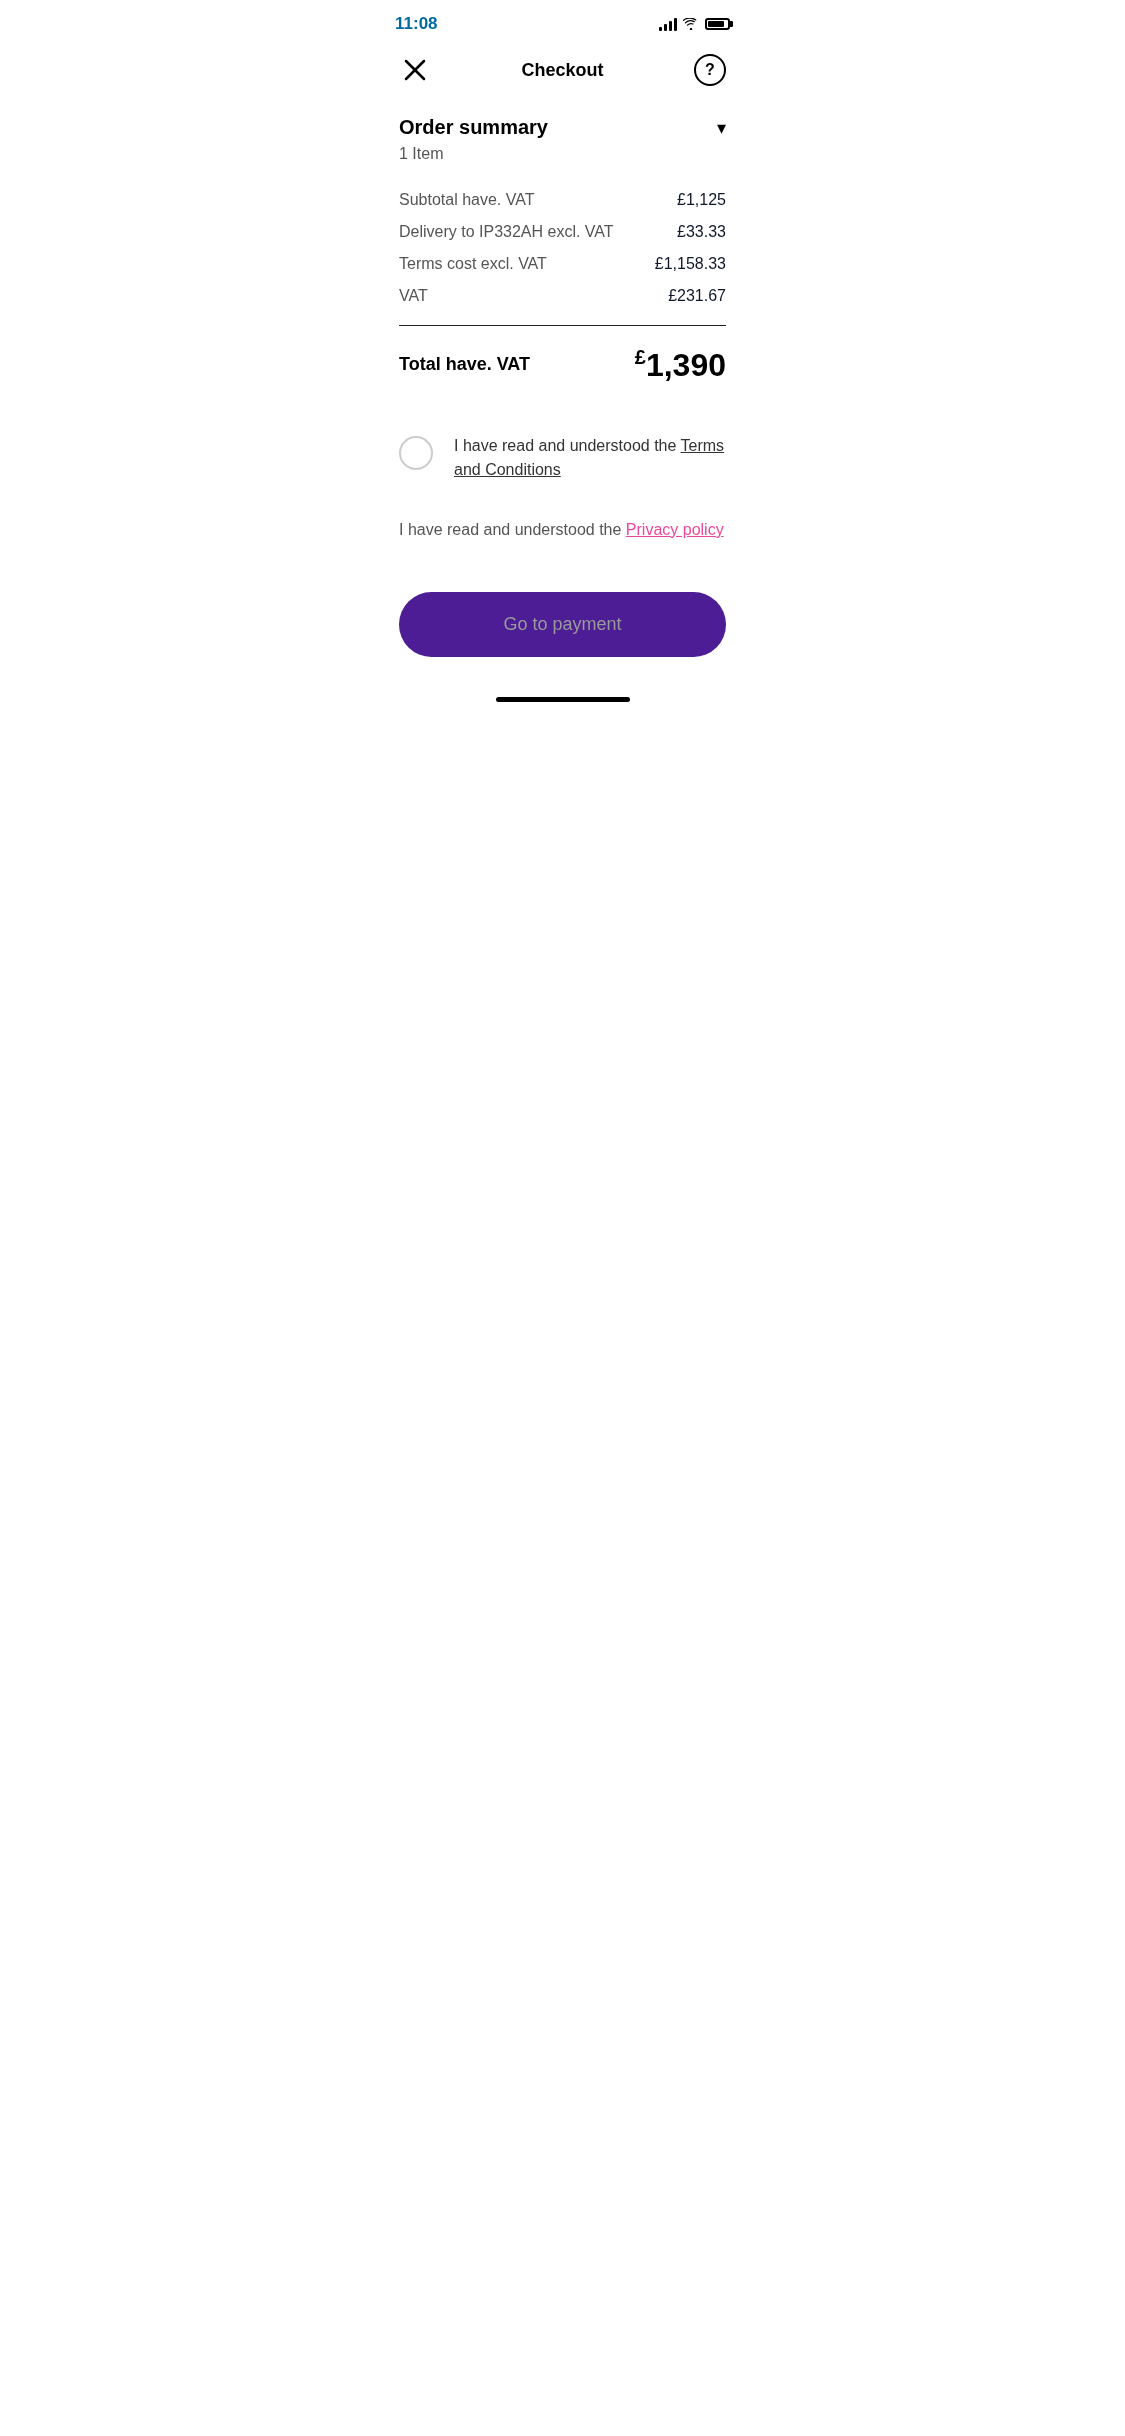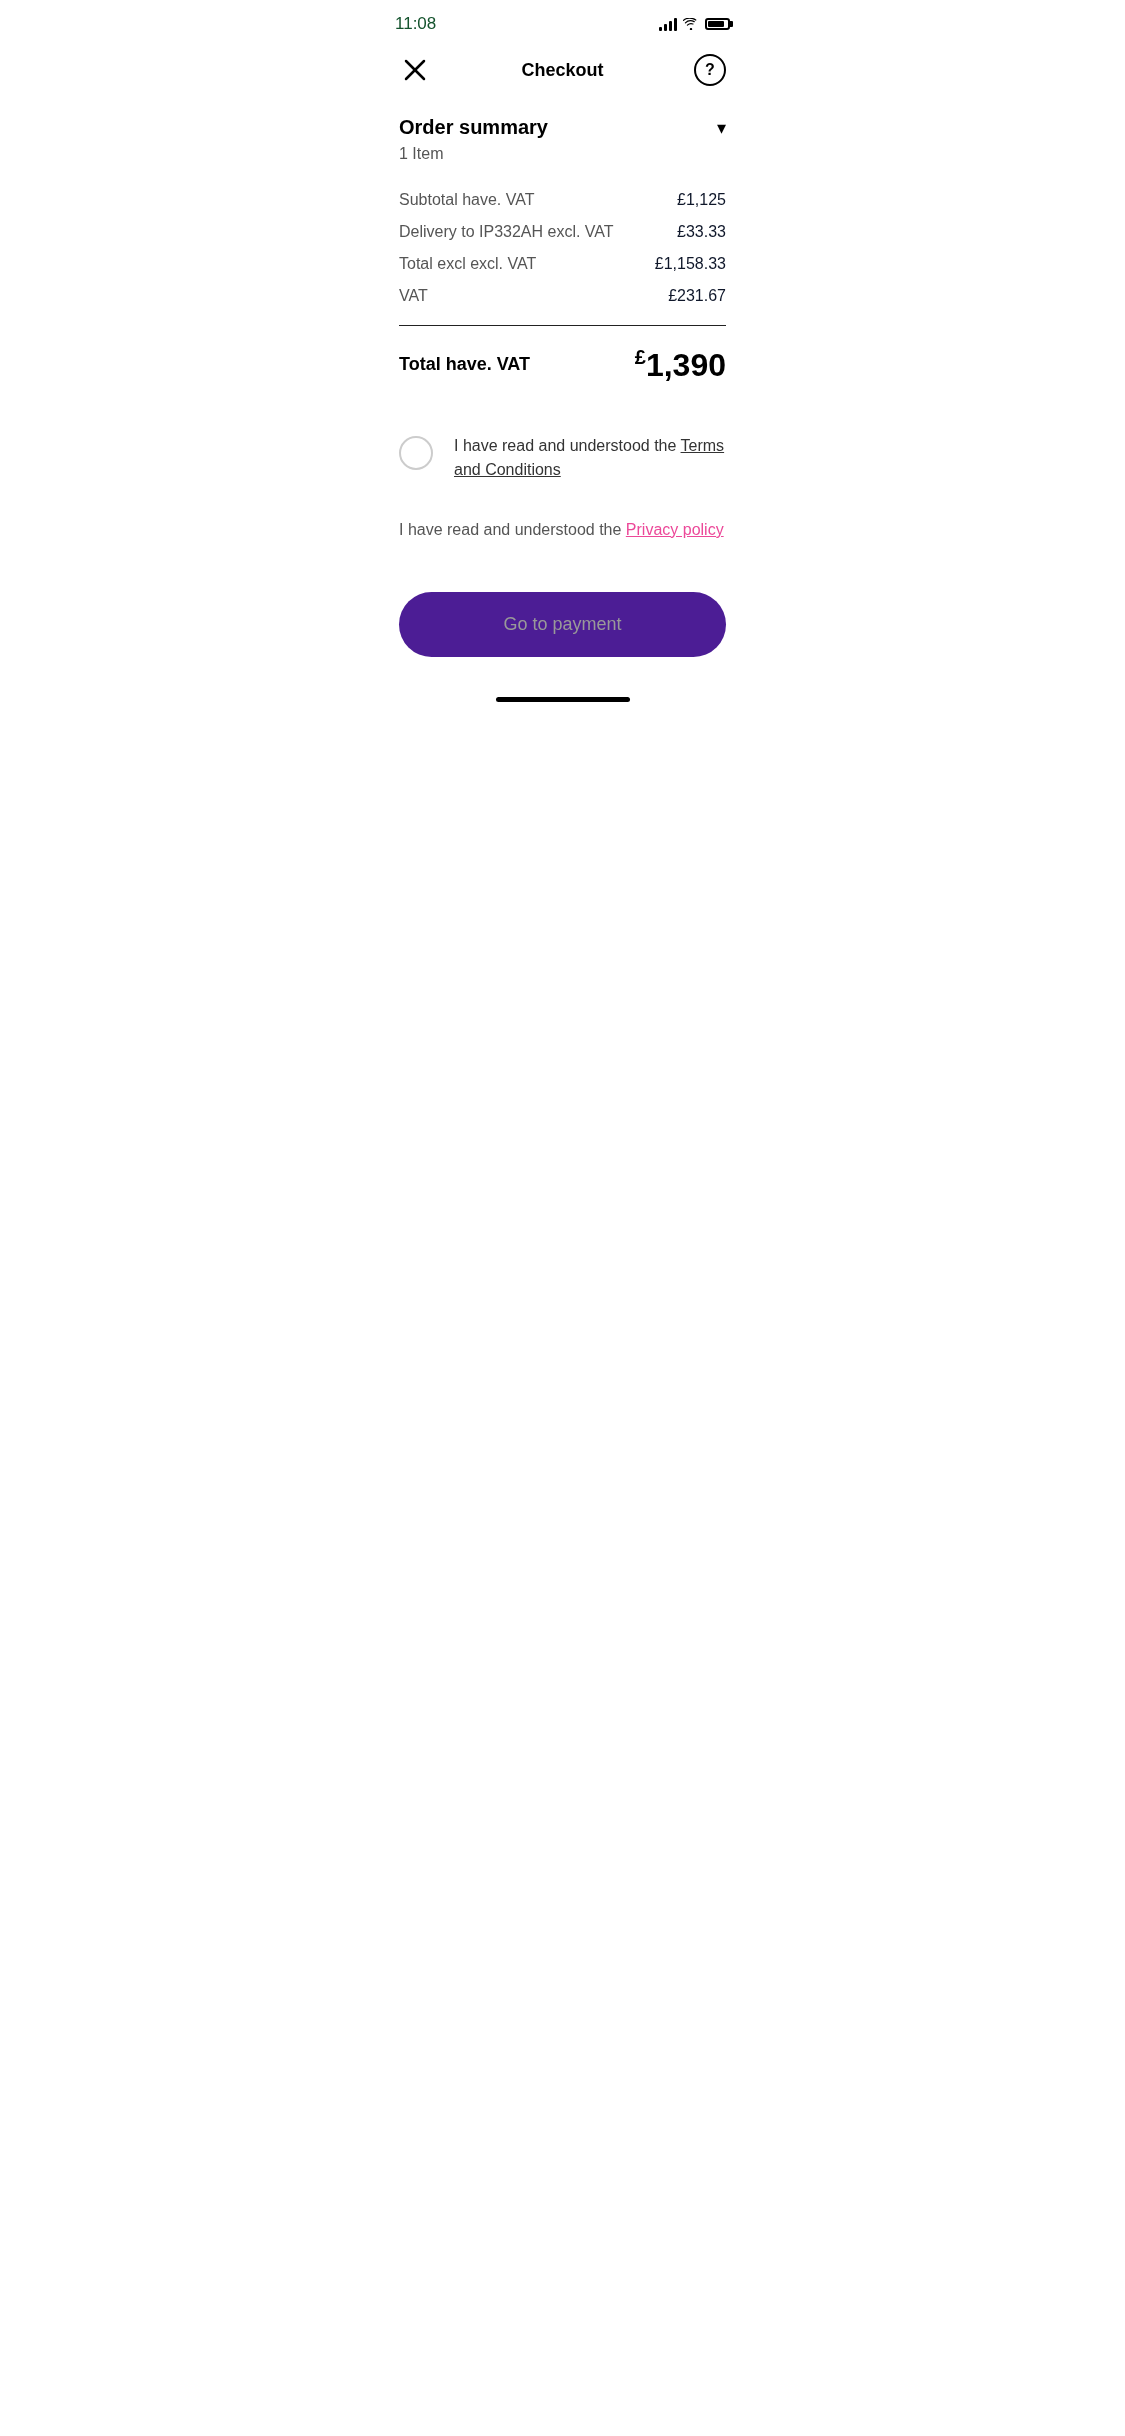--- a/index.html
+++ b/index.html
@@ -22,22 +22,22 @@
     .status-bar {
       display: flex;
       justify-content: space-between;
       align-items: center;
       padding: 14px 20px 10px 20px;
       height: 44px;
     }
 
     .status-time {
       font-size: 17px;
-      font-weight: 400;
-      color: #14532d;
+      font-weight: 700;
+      color: #0369a1;
     }
 
     .status-icons {
       display: flex;
       align-items: center;
       gap: 6px;
     }
 
     .signal-bars {
       display: flex;
@@ -326,21 +326,21 @@
   <div class="line-items">
     <div class="line-item">
       <span class="line-item-label">Subtotal have. VAT</span>
       <span class="line-item-value">£1,125</span>
     </div>
     <div class="line-item">
       <span class="line-item-label">Delivery to IP332AH excl. VAT</span>
       <span class="line-item-value">£33.33</span>
     </div>
     <div class="line-item">
-      <span class="line-item-label">Total excl excl. VAT</span>
+      <span class="line-item-label">Terms cost excl. VAT</span>
       <span class="line-item-value">£1,158.33</span>
     </div>
     <div class="line-item">
       <span class="line-item-label">VAT</span>
       <span class="line-item-value">£231.67</span>
     </div>
   </div>
 
   
   <div class="divider"></div>

